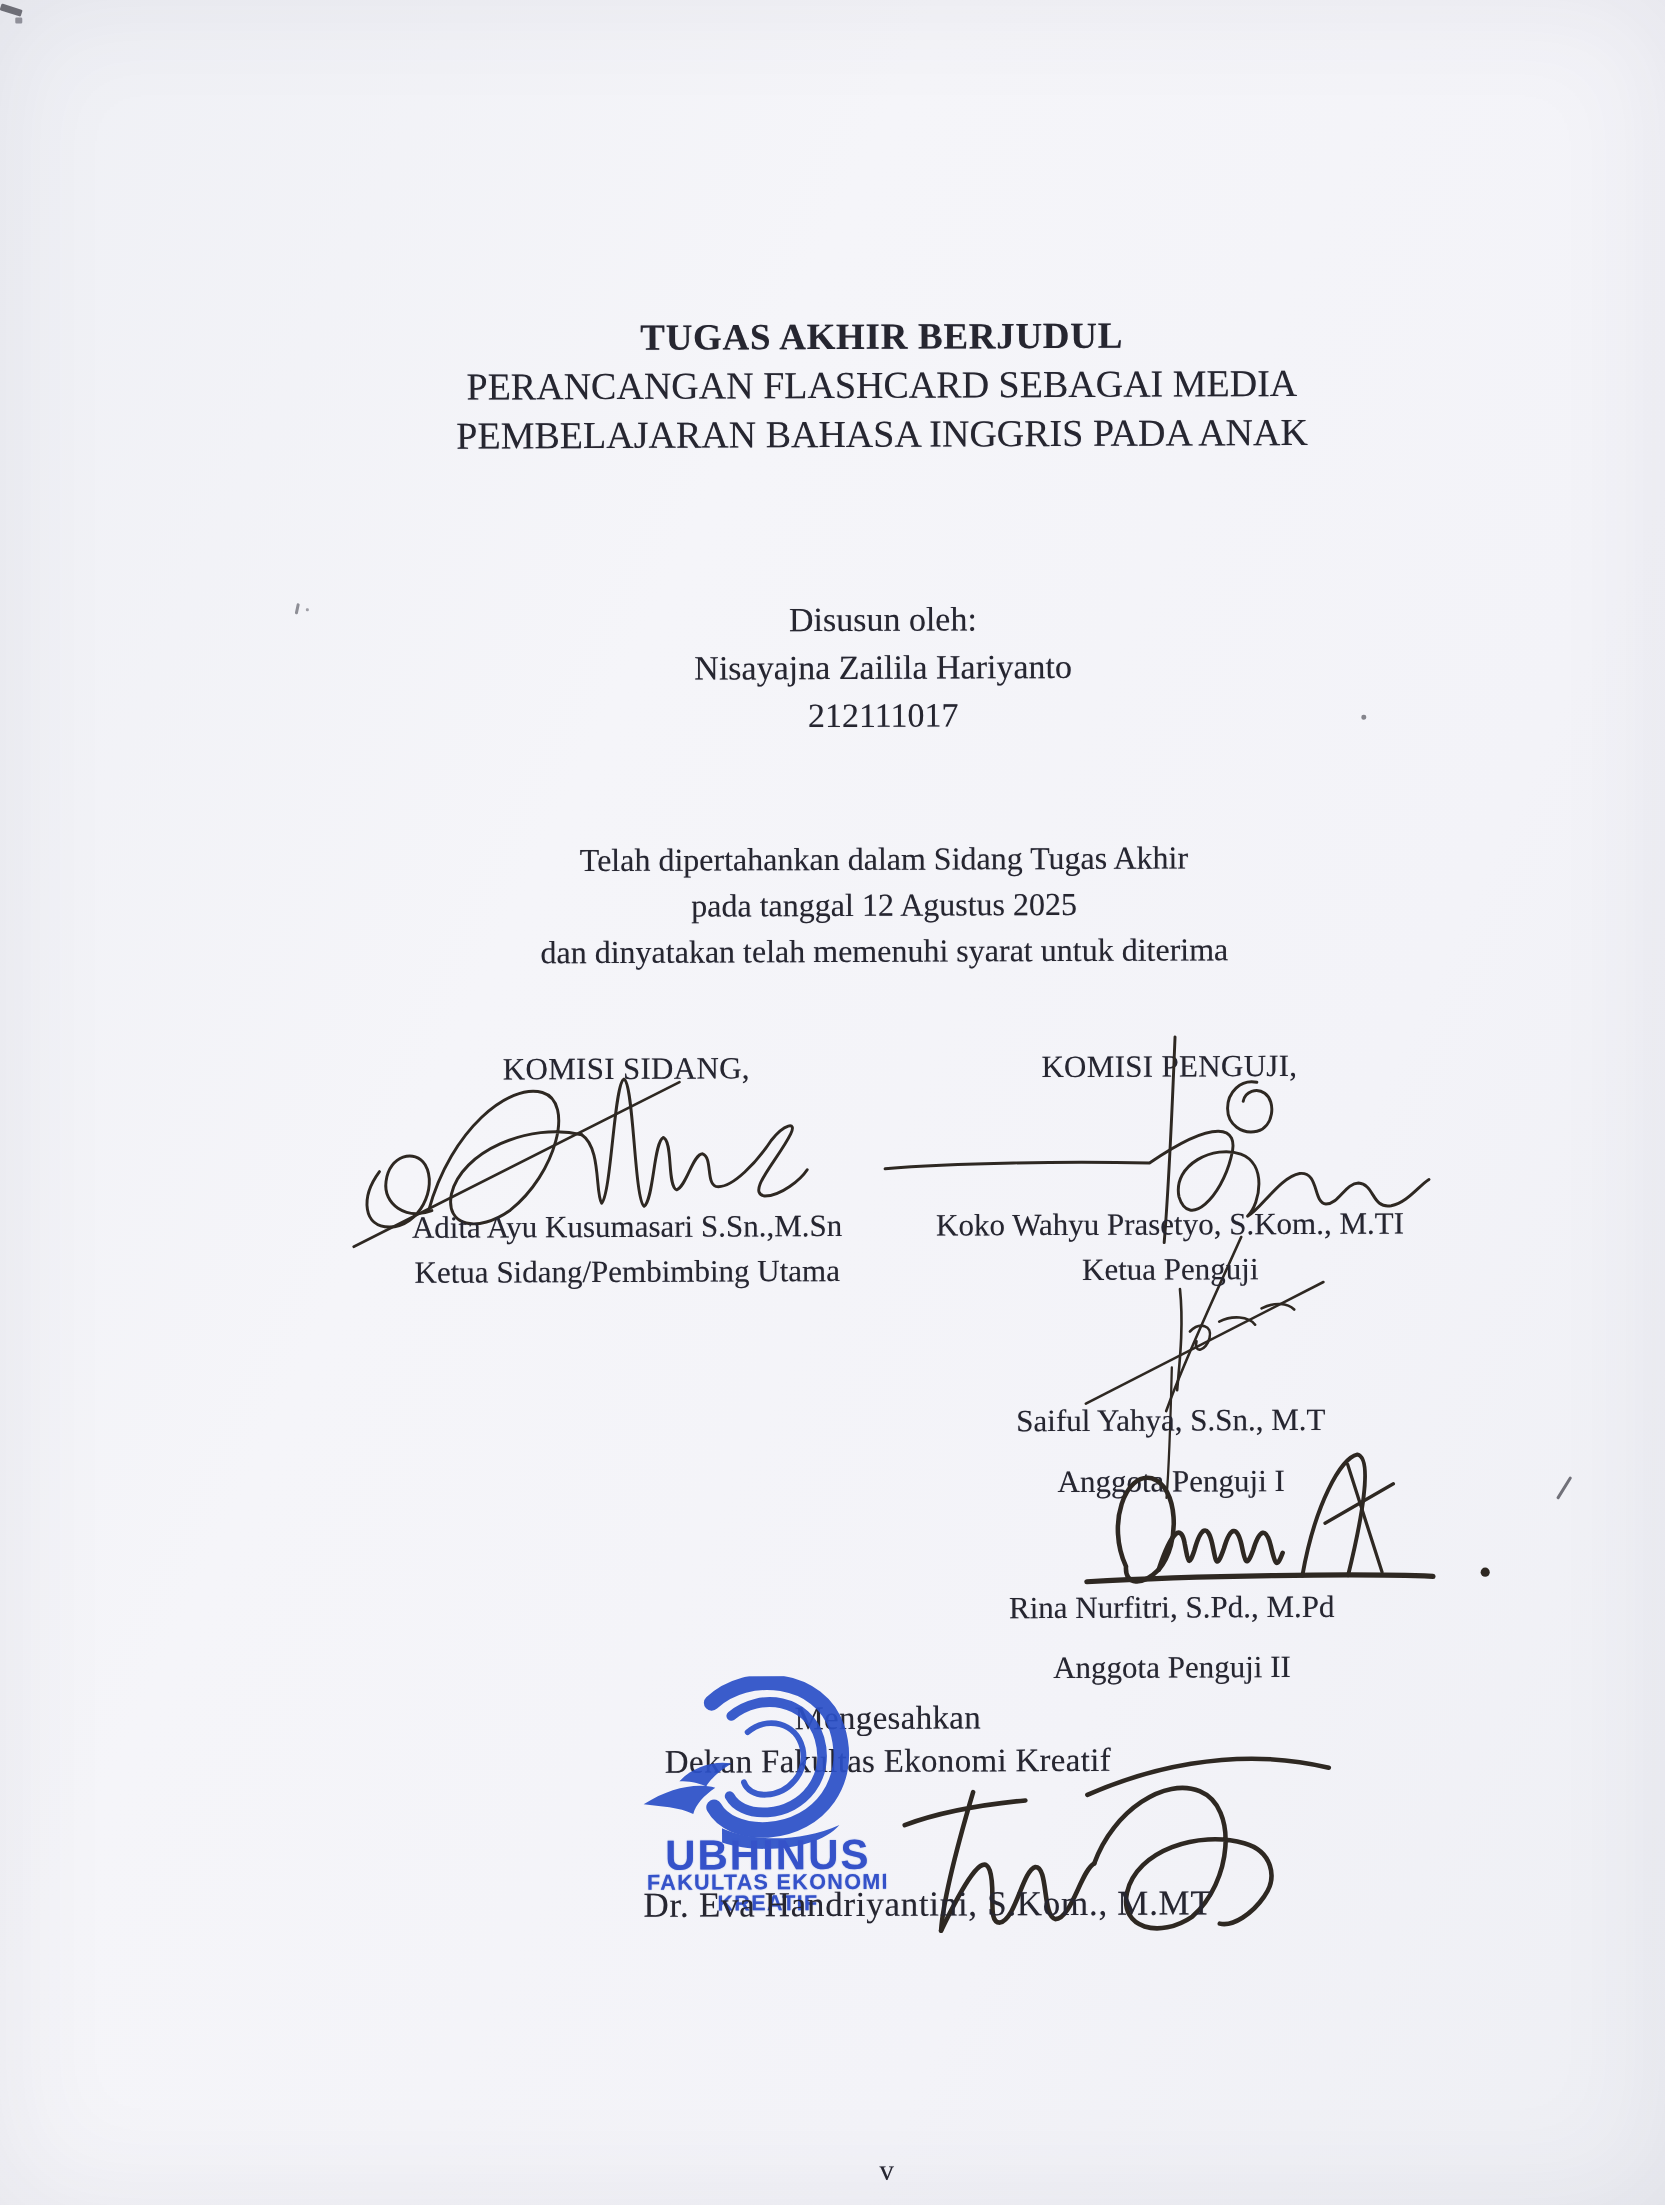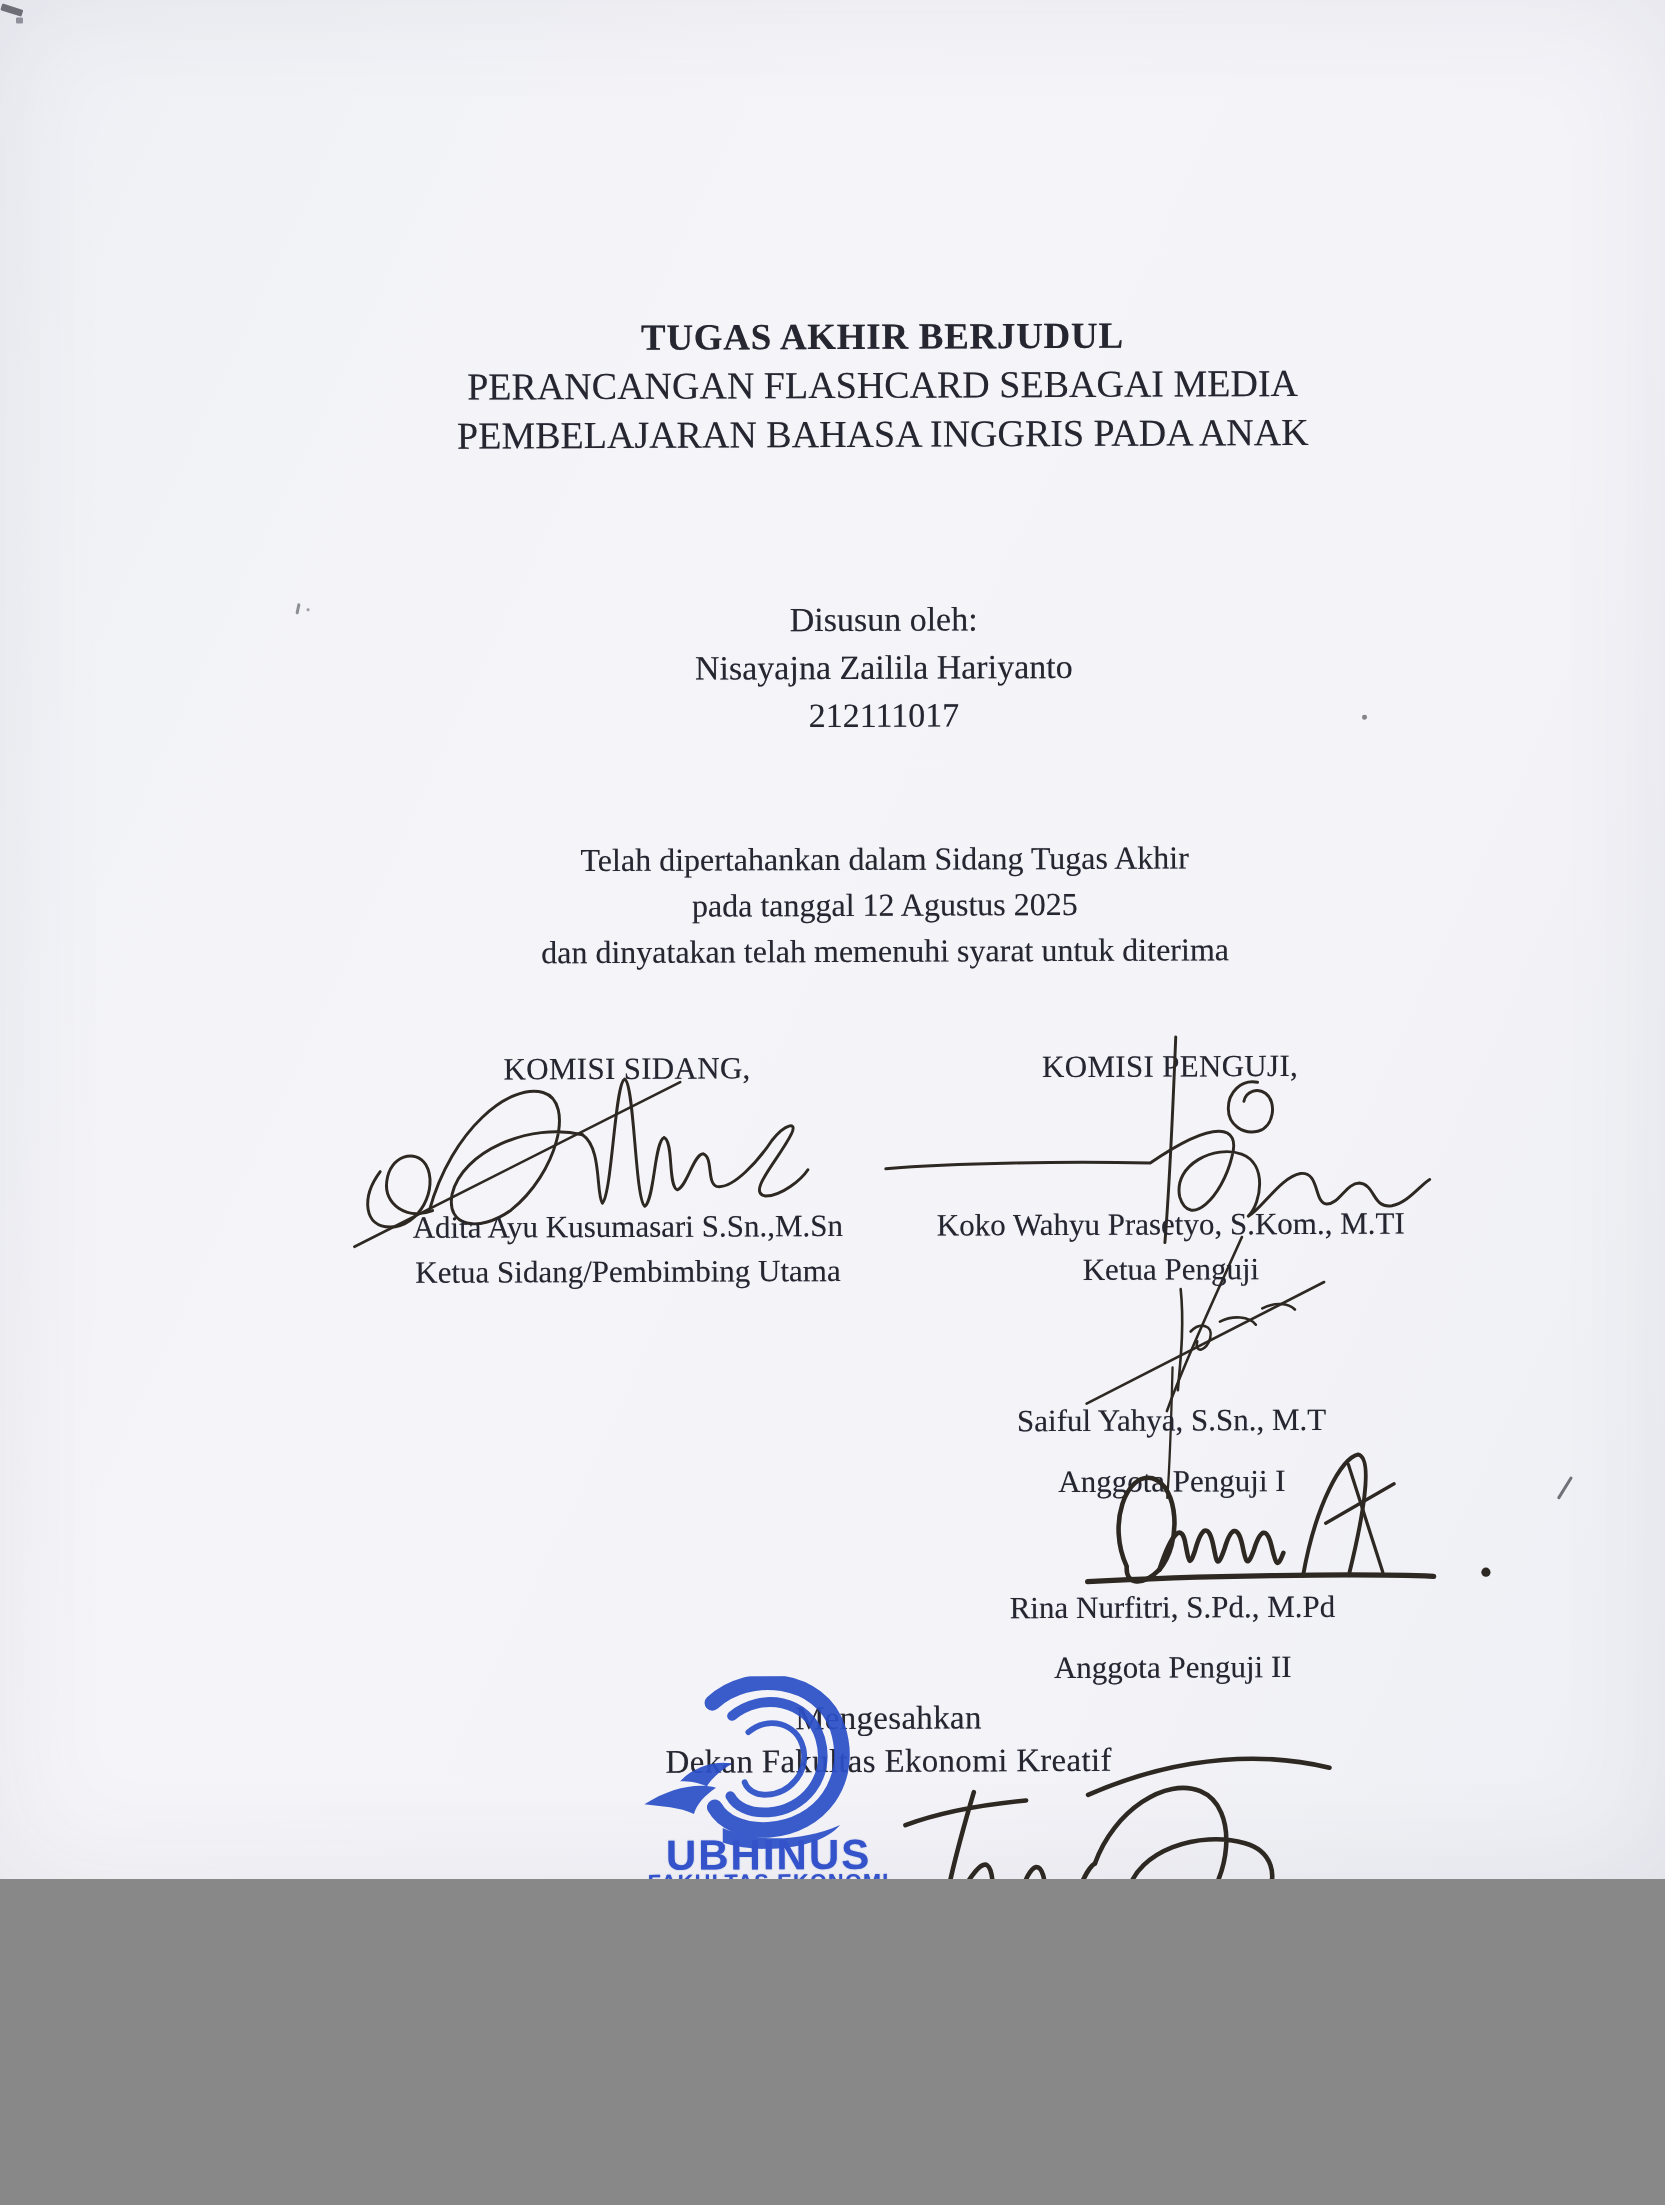--- a/index.html
+++ b/index.html
@@ -1,17 +1,17 @@
 <!DOCTYPE html>
 <html style="font-size:10.5px"><head>
 <meta charset="utf-8">
 <style>
   html,body{margin:0;padding:0;background:#888;}
   .page{
-    position:relative;width:1666px;height:1879px;overflow:hidden;
+    position:relative;width:1666px;height:2205px;overflow:hidden;
     background:linear-gradient(115deg,#eff0f5 0%,#f5f5f9 35%,#f3f3f8 70%,#eeeff4 100%);
     box-shadow:inset 0 0 118px rgba(60,60,90,.08);
     font-family:"Liberation Serif","DejaVu Serif",serif;
     color:#262630;
   }
   .content{position:absolute;inset:0;transform:rotate(-0.25deg);}
   .blk{position:absolute;text-align:center;}
   .ink{color:#262630;text-shadow:0 0 0.7px rgba(45,45,70,.45);}
   .title-line1{font-size:37px;font-weight:bold;letter-spacing:0.7px;line-height:49px;}
   .title-line{font-size:38px;line-height:49px;}

